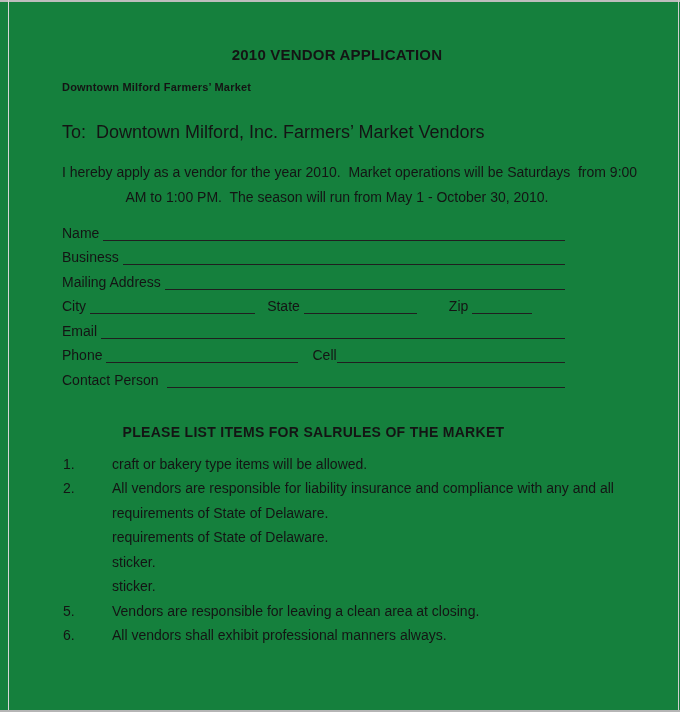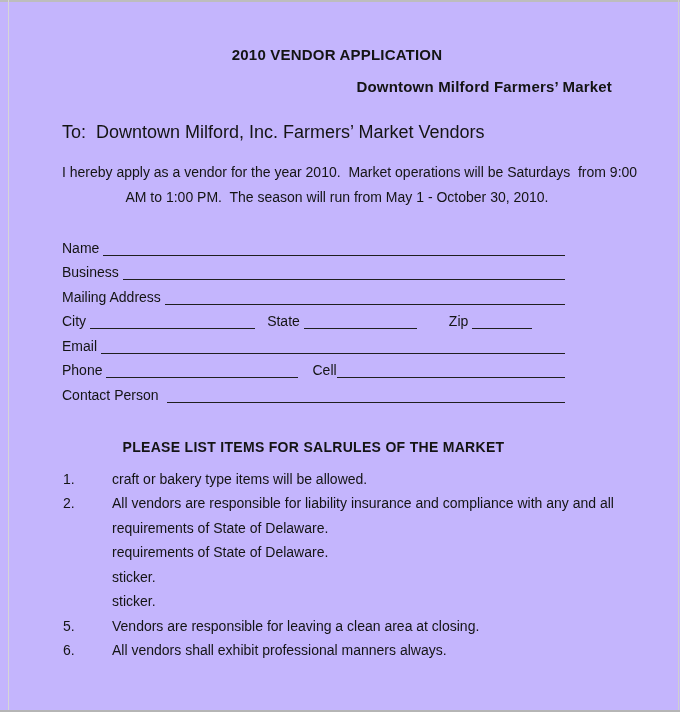--- a/index.html
+++ b/index.html
@@ -1,21 +1,21 @@
 <!DOCTYPE html>
 <html><head>
 <meta charset="utf-8">
 <style>
   * { margin: 0; padding: 0; box-sizing: border-box; }
   html, body { background: #ffffff; }
   .page {
     position: relative;
     width: 680px;
     height: 712px;
-    background: #c4b5fd;
+    background: #15803d;
     font-family: "Liberation Sans", sans-serif;
     color: #141414;
     overflow: hidden;
   }
   
   .b-top    { position: absolute; top: 0; left: 0; right: 0; height: 2px; background: #bdbdbd; }
   .b-bottom { position: absolute; bottom: 0; left: 0; right: 0; height: 2px; background: #b5b5b5; }
   .b-right  { position: absolute; top: 0; bottom: 0; right: 1px; width: 1px; background: #cfcfcf; }
   .b-left   { position: absolute; top: 0; bottom: 0; left: 8px; width: 1px; background: #d6d6d6; }
 
@@ -25,22 +25,22 @@
     margin-top: 46px;
     text-align: center;
     font-size: 15px;
     font-weight: bold;
     letter-spacing: 0.2px;
     line-height: 18px;
     white-space: pre;
   }
   .doc-subtitle {
     margin-top: 14px;
-    text-align: right;
-    font-size: 15px;
+    text-align: left;
+    font-size: 11px;
     font-weight: bold;
     letter-spacing: 0.2px;
     line-height: 18px;
     white-space: pre;
   }
   .to-line {
     margin-top: 27px;
     font-size: 18px;
     font-weight: normal;
     line-height: 18px;
@@ -48,21 +48,21 @@
   }
   .intro { margin-top: 19px; }
   .intro .tline {
     font-size: 14px;
     line-height: 25px;
     white-space: pre;
     text-align: center;
   }
 
   
-  .vform { margin-top: 24px; width: 503px; font-size: 14px; }
+  .vform { margin-top: 9px; width: 503px; font-size: 14px; }
   .frow { display: flex; align-items: flex-end; height: 24.5px; }
   .flabel { line-height: 21px; white-space: pre; flex-shrink: 0; }
   .fline {
     height: 0;
     border-bottom: 1.4px solid #1f1f1f;
     margin-bottom: 3px;
     margin-left: 4px;
   }
   .fline.fill { flex: 1; }
   .w-city  { width: 165px; }

